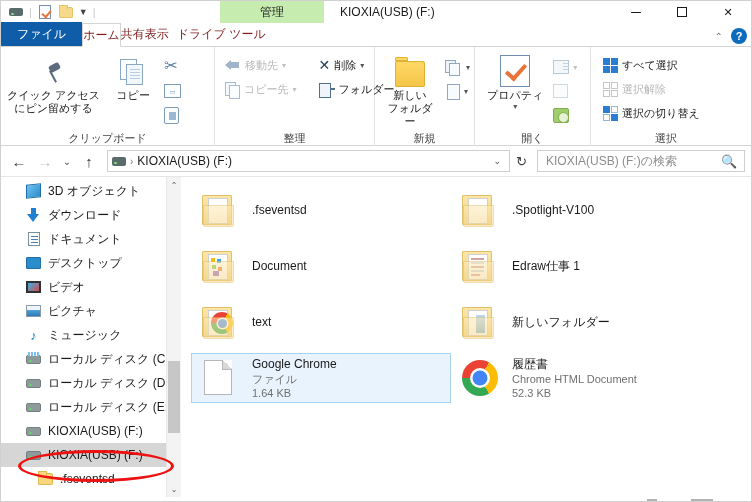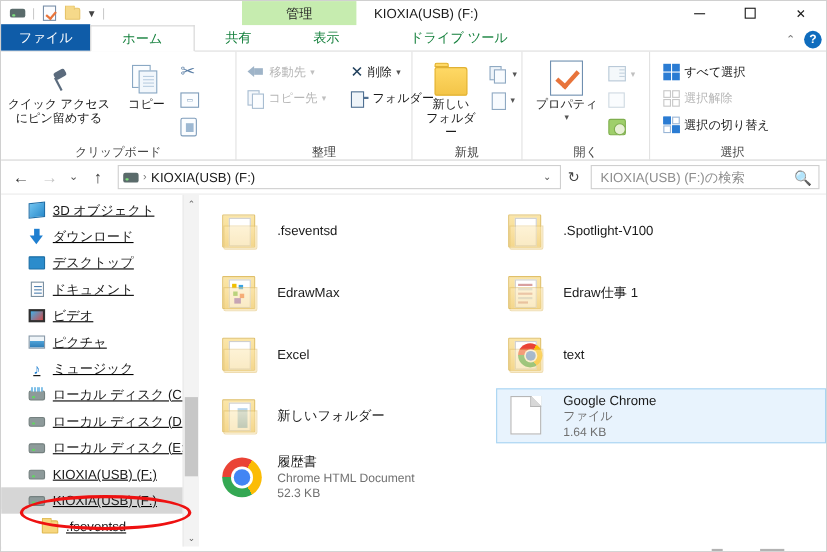--- a/index.html
+++ b/index.html
@@ -107,23 +107,23 @@
   .tabstrip {
     position: relative;
     height: 24px;
     background: #ffffff;
     display: flex;
     align-items: flex-end;
     border-bottom: 1px solid #d4d4d4;
   }
   .tab {
     height: 24px;
-    padding: 0 28px;
+    padding: 0 0;
     display: flex; align-items: center;
-    font-size: 12px; color: #15803d;
+    font-size: 12px; color: #7f1d1d;
     background: transparent;
     white-space: nowrap;
   }
   .tab.file {
     background: #0f5ca8; color: #ffffff;
     padding: 0 16px;
   }
   .tab.active {
     background: #ffffff;
     border: 1px solid #d4d4d4;
@@ -373,21 +373,20 @@
   
   .main {
     display: flex;
     height: 320px;
   }
   .navpane {
     width: 180px;
     background: #ffffff;
     position: relative;
     overflow: hidden;
-    text-decoration: underline;
   }
   .nav-list { padding-top: 2px; }
   .navitem {
     height: 24px;
     display: flex; align-items: center;
     gap: 6px;
     padding-left: 24px;
     font-size: 12px; color: #1a1a1a;
     white-space: nowrap;
   }
@@ -799,30 +798,30 @@
 
         <div class="navitem">
           <span class="nav-ic">
               <span class="icdl"></span>
             </span>
           <span>ダウンロード</span>
         </div>
 
         <div class="navitem">
           <span class="nav-ic">
+              <span class="icdoc2"></span>
+            </span>
+          <span>ドキュメント</span>
+        </div>
+
+        <div class="navitem">
+          <span class="nav-ic">
               <span class="icdesk"></span>
             </span>
           <span>デスクトップ</span>
-        </div>
-
-        <div class="navitem">
-          <span class="nav-ic">
-              <span class="icdoc2"></span>
-            </span>
-          <span>ドキュメント</span>
         </div>
 
         <div class="navitem">
           <span class="nav-ic">
               <span class="icvid"></span>
             </span>
           <span>ビデオ</span>
         </div>
 
         <div class="navitem">
@@ -927,21 +926,21 @@
                 <i class="sq" style="left:1px;top:1px;background:#f0c000"></i>
                 <i class="sq" style="left:7px;top:2px;background:#3aa3e3"></i>
                 <i class="sq" style="left:2px;top:8px;background:#6bbf45"></i>
                 <i class="sq" style="left:8px;top:10px;background:#f06a3a"></i>
                 <i class="sq" style="left:3px;top:14px;width:6px;height:5px;background:#8a5fd0"></i>
               </span>
               <i class="flap"></i>
             </div>
           </div>
           <div class="tile-text">
-            <span class="tile-name">EdrawMax</span>
+            <span class="tile-name">Document</span>
           </div>
         </div>
 
         <div class="tile">
           <div class="tile-icon">
             <div class="bf">
               <i class="back"></i>
               <i class="page"></i>
               <span class="thumbimg">
                 <i class="sq" style="left:1px;top:1px;width:13px;height:2px;background:#d8a0a0"></i>
@@ -951,32 +950,20 @@
                 <i class="sq" style="left:1px;top:17px;width:9px;height:2px;background:#d8a0a0"></i>
               </span>
               <i class="flap"></i>
             </div>
           </div>
           <div class="tile-text">
             <span class="tile-name">Edraw仕事 1</span>
           </div>
         </div>
 
-        <div class="tile">
-          <div class="tile-icon">
-            <div class="bf">
-                <i class="back"></i>
-                <i class="page"></i>
-                <i class="flap"></i>
-              </div>
-          </div>
-          <div class="tile-text">
-            <span class="tile-name">Excel</span>
-          </div>
-        </div>
 
         <div class="tile">
           <div class="tile-icon">
             <div class="bf">
               <i class="back"></i>
               <i class="page"></i>
               <span style="position:absolute;left:9px;top:7px;width:22px;height:22px;border-radius:50%;
                   background:conic-gradient(from -90deg,#ea4335 0deg 120deg,#fbbc05 120deg 240deg,#34a853 240deg 360deg);"></span>
               <span style="position:absolute;left:16px;top:14px;width:9px;height:9px;border-radius:50%;background:#4285f4;box-shadow:0 0 0 1.5px #fff;"></span>
               <i class="flap"></i>

